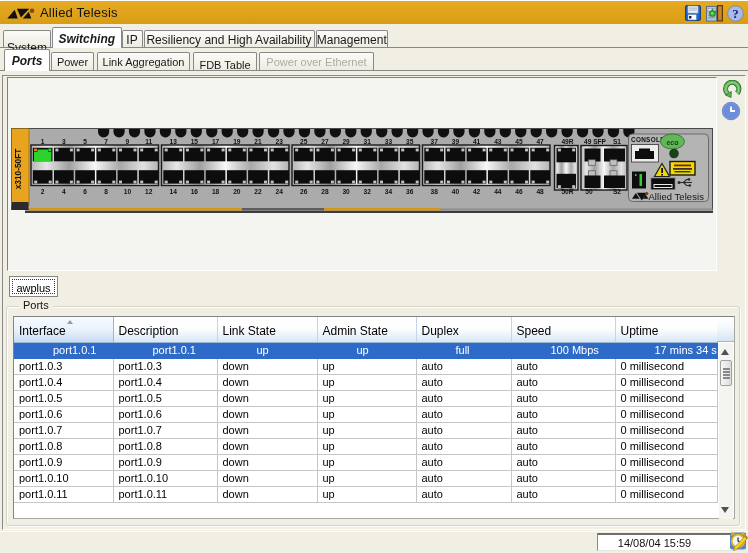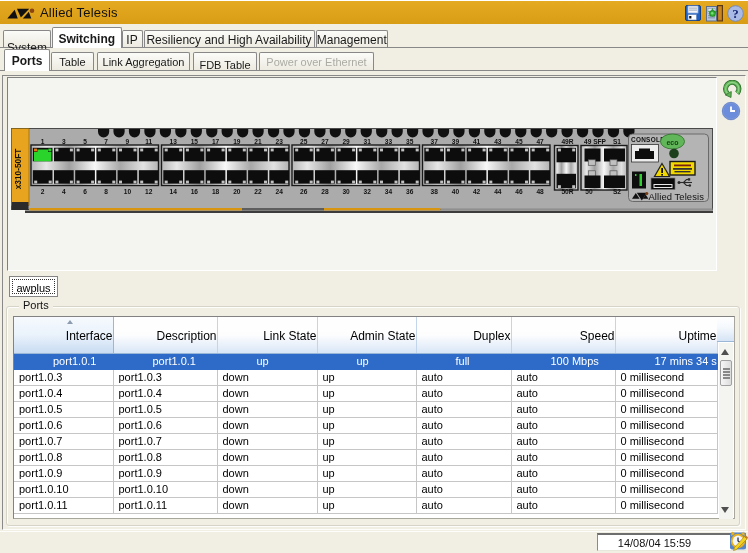--- a/index.html
+++ b/index.html
@@ -3,36 +3,36 @@
 <meta charset="utf-8">
 <style>
 * { margin:0; padding:0; box-sizing:border-box; }
 html,body { width:748px; height:553px; background:#F1EFE4; font-family:"Liberation Sans", sans-serif; overflow:hidden; position:relative; }
 .abs { position:absolute; }
 
 #titlebar { left:0; top:1px; width:748px; height:23px; background:linear-gradient(#E6AA22,#D99C15); }
 #titlebar .title { position:absolute; left:40px; top:4px; font-size:13px; letter-spacing:0.2px; color:#111; }
 
 .tab { position:absolute; border:1px solid #888888; border-bottom:none; background:linear-gradient(#FBFBF8,#EDEBE1); font-size:12px; color:#1a1a1a; text-align:center; white-space:nowrap; border-radius:2px 2px 0 0; }
-.tab.active { background:#FFFFFF; font-weight:bold; font-size:12px; }
+.tab.active { background:#FFFFFF; font-weight:bold; font-size:12px;font-style:italic; }
 #tabline1 { left:0; top:47px; width:748px; height:1px; background:#888888; }
 #tabline2 { left:0; top:70px; width:748px; height:1px; background:#888888; }
 
 #outer { left:2px; top:75px; width:744px; height:455px; border:1px solid #898989; border-right-color:#FDFDFB; border-bottom-color:#FDFDFB; background:#F1EFE4; }
 #switchpanel { left:4px; top:1px; width:710px; height:194px; border:1px solid #808080; border-right-color:#fff; border-bottom-color:#fff; background:#F4F4F0; }
 
 #awplus { left:6px; top:200px; width:49px; height:21px; background:#fff; border:1px solid #848484; font-size:11px; }
 #awplus .foc { position:absolute; left:2px; top:2px; right:2px; bottom:2px; border:1px dotted #333; text-align:center; padding-top:2px; }
 
 #gbox { left:3px; top:230px; width:734px; height:220px; border:1px solid #D6D4C9; border-radius:3px; box-shadow:1px 1px 0 #FDFDFB, inset 1px 1px 0 #FDFDFB; }
 #gboxlabel { left:16px; top:223px; background:#F1EFE4; padding:0 4px; font-size:11px; color:#111; }
 
 #tablewrap { left:10px; top:240px; width:722px; height:203px; border:1px solid #828282; border-right-color:#A8A69D; border-bottom-color:#A8A69D; background:#fff; overflow:hidden; }
 table { border-collapse:collapse; table-layout:fixed; width:703px; font-size:11px; }
-th { height:36px; font-weight:normal; text-align:right; padding:3px 0 0 5px; vertical-align:middle; background:linear-gradient(#ffffff 0%, #fdfdfe 50%, #d8e6f6 100%); border-right:1px solid #c2d5ea; border-bottom:1px solid #9ab7d5; font-size:12px; position:relative; }
+th { height:25px; font-weight:normal; text-align:left; padding:3px 0 0 5px; vertical-align:middle; background:linear-gradient(#ffffff 0%, #fdfdfe 50%, #d8e6f6 100%); border-right:1px solid #c2d5ea; border-bottom:1px solid #9ab7d5; font-size:12px; position:relative; }
 td { height:16px; padding:0 0 0 5px; border:1px solid #c6c6c6; border-top:none; overflow:hidden; white-space:nowrap; }
 td:first-child { border-left:none; }
 tr.sel td { background:#2E6BC8; color:#fff; border-color:#2E6BC8;padding-left:39px; }
 #sortarrow { position:absolute; right:40px; top:3px; width:0; height:0; border-left:3.5px solid transparent; border-right:3.5px solid transparent; border-bottom:4.5px solid #8e9cb0; }
 
 #sbar { left:716px; top:267px; width:14px; height:176px; background:#F4F4F1; }
 .sarrow { position:absolute; left:2px; width:0; height:0; border-left:4.5px solid transparent; border-right:4.5px solid transparent; }
 #sthumb { position:absolute; left:0.5px; top:17px; width:12px; height:26px; background:linear-gradient(90deg,#F6F6F6,#DCDCDC); border:1px solid #A0A0A0; border-radius:2px; }
 #sthumb .grip { position:absolute; left:2px; top:7px; width:7px; height:1.5px; background:#888; box-shadow:0 3px 0 #888, 0 6px 0 #888, 0 9px 0 #888; }
 
@@ -79,21 +79,21 @@
 
 <div class="abs" id="tabline1"></div>
 <div class="abs tab" style="left:3px; top:30px; width:48px; height:17px; padding-top:10px;">System</div>
 <div class="abs tab active" style="left:51.5px; top:27px; width:70.5px; height:21px; padding-top:4px; z-index:2;">Switching</div>
 <div class="abs tab" style="left:121.5px; top:30px; width:21px; height:17px; padding-top:2px;">IP</div>
 <div class="abs tab" style="left:143.5px; top:30px; width:171px; height:17px; padding-top:2px;">Resiliency and High Availability</div>
 <div class="abs tab" style="left:315.5px; top:30px; width:72.5px; height:17px; padding-top:2px;">Management</div>
 
 <div class="abs" id="tabline2"></div>
 <div class="abs tab active" style="left:4px; top:49px; width:46px; height:22px; padding-top:4px; z-index:2;">Ports</div>
-<div class="abs tab" style="left:51px; top:52px; width:43px; height:18px; padding-top:3px; font-size:11px;">Table</div>
+<div class="abs tab" style="left:51px; top:52px; width:43px; height:18px; padding-top:3px; font-size:11px;">Power</div>
 <div class="abs tab" style="left:97px; top:52px; width:93px; height:18px; padding-top:3px; font-size:11px;">Link Aggregation</div>
 <div class="abs tab" style="left:193px; top:52px; width:64px; height:18px; padding-top:6px; font-size:11px;">FDB Table</div>
 <div class="abs tab" style="left:259px; top:52px; width:115px; height:18px; padding-top:3px; font-size:11px; color:#ABABA3;">Power over Ethernet</div>
 
 <div class="abs" id="outer">
   <div class="abs" id="switchpanel">
     <div class="abs" style="left:3px; top:50px; width:702px; height:86px;"><svg width="702" height="86" viewBox="0 0 702 86">
           <defs>
             <linearGradient id="met" x1="0" y1="0" x2="1" y2="0">
               <stop offset="0" stop-color="#b6b6b6"></stop>

